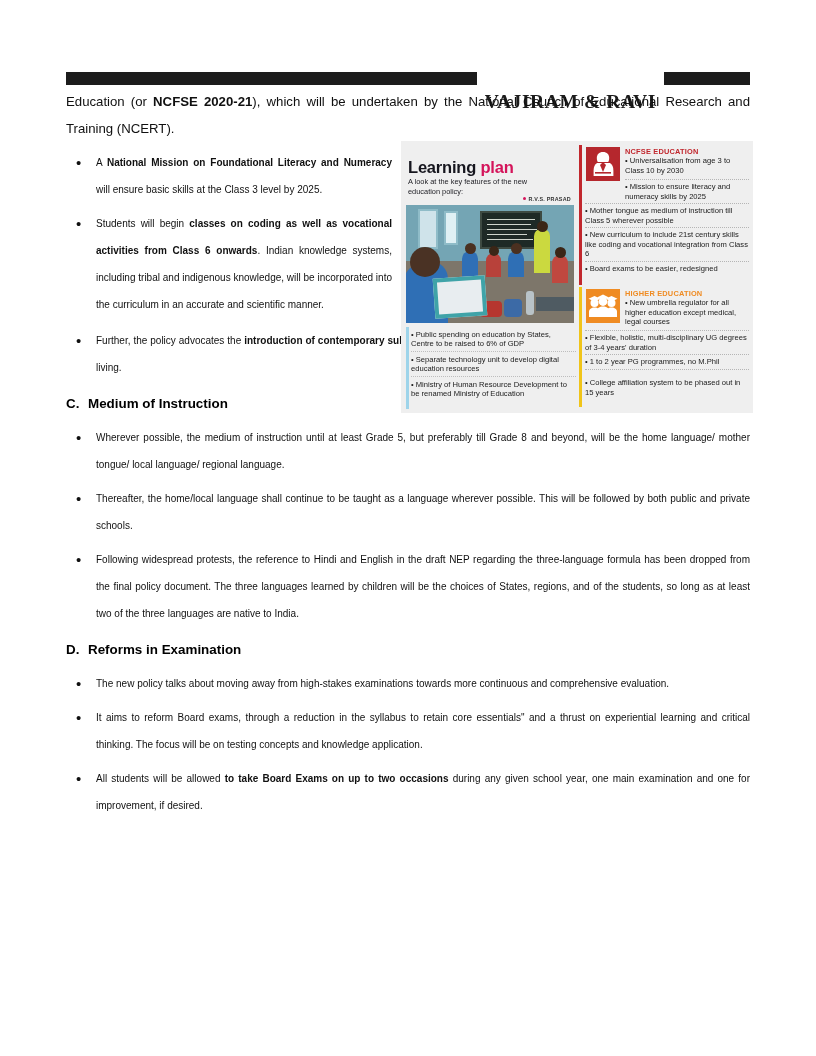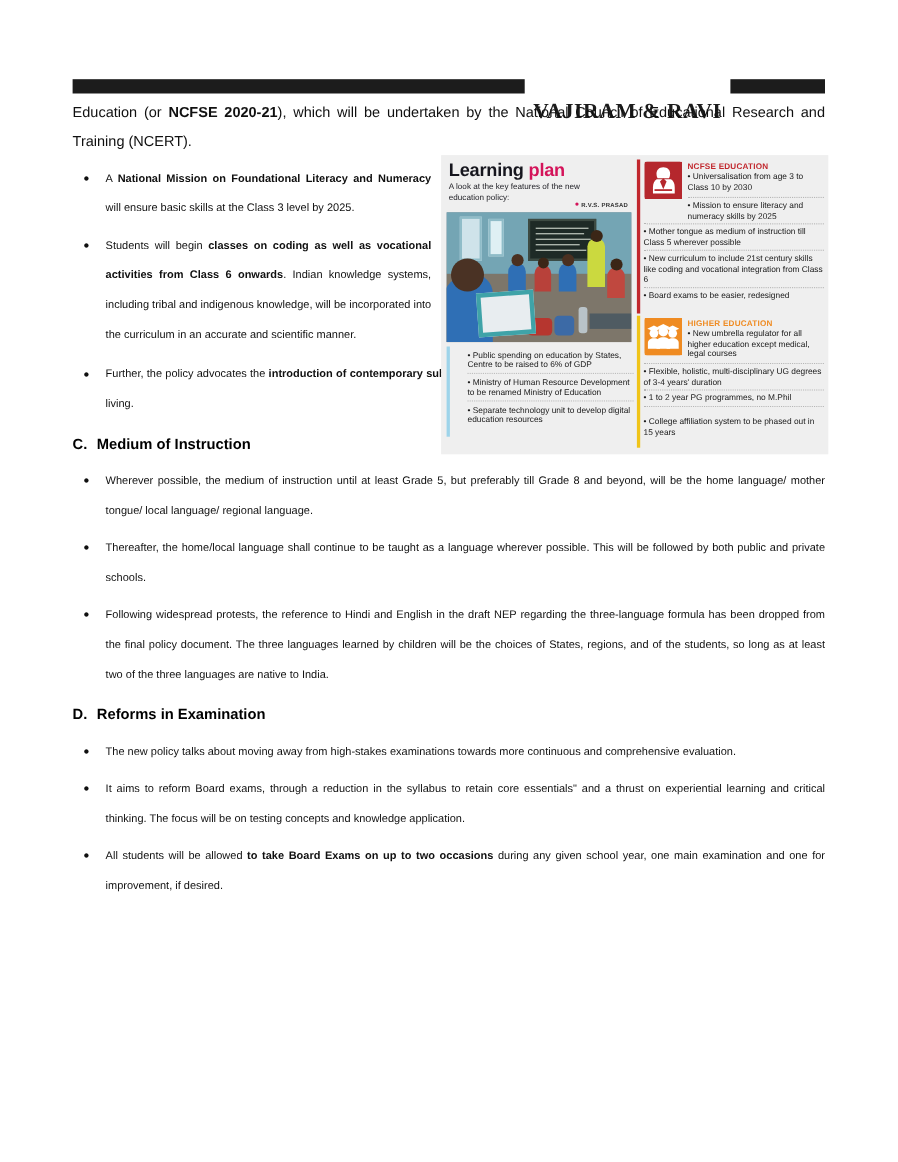--- a/index.html
+++ b/index.html
@@ -117,21 +117,21 @@
     top: 141px;
     width: 352px;
     height: 272px;
     background: #efefef;
     box-sizing: border-box;
     overflow: hidden;
     font-family: "Liberation Sans", sans-serif;
   }
   .ig-left {
     position: absolute;
-    left: 0; top: 0;
+    left: 0; top: 12px;
     width: 176px;
     height: 272px;
   }
   .ig-title {
     position: absolute;
     left: 7px;
     top: 5px;
     font-size: 16.5px;
     font-weight: bold;
     line-height: 18px;
@@ -221,21 +221,21 @@
   }
   .ig-lb-bar {
     position: absolute;
     left: 0; top: 0;
     width: 3px;
     height: 82px;
     background: #9ed4ea;
   }
   .ig-lb-item {
     position: relative;
-    margin-left: 19px;
+    margin-left: 5px;
     font-size: 7.6px;
     line-height: 9.6px;
     color: #1a1a1a;
     padding: 2.5px 2px 2.5px 0;
     border-bottom: 1px dotted #bdbdbd;
   }
   .ig-lb-item:last-child { border-bottom: none; }
 
   .ig-right {
     position: absolute;
@@ -433,22 +433,22 @@
         <div class="ph ph-bag2"></div>
         <div class="ph ph-bottle"></div>
         <div class="ph ph-fg-boy"></div>
         <div class="ph ph-fg-head"></div>
         <div class="ph ph-slate"></div>
       </div>
 
       <div class="ig-leftbullets">
         <div class="ig-lb-bar"></div>
         <div class="ig-lb-item">• Public spending on education by States, Centre to be raised to 6% of GDP</div>
+        <div class="ig-lb-item">• Separate technology unit to develop digital education resources</div>
         <div class="ig-lb-item">• Ministry of Human Resource Development to be renamed Ministry of Education</div>
-        <div class="ig-lb-item">• Separate technology unit to develop digital education resources</div>
       </div>
     </div>
 
     <div class="ig-right">
 
       <div class="ig-accent" style="top:4px;height:140px;"></div>
       <div class="ig-icon school">
         <svg viewBox="0 0 34 34" width="34" height="34" aria-hidden="true">
           <rect x="0" y="0" width="34" height="34" fill="#b5272d"></rect>
           <path d="M17 5c-4 0-6.2 2.6-6.2 6 0 2.4 1 4 1 4h10.4s1-1.6 1-4c0-3.4-2.2-6-6.2-6z" fill="#ffffff"></path>

